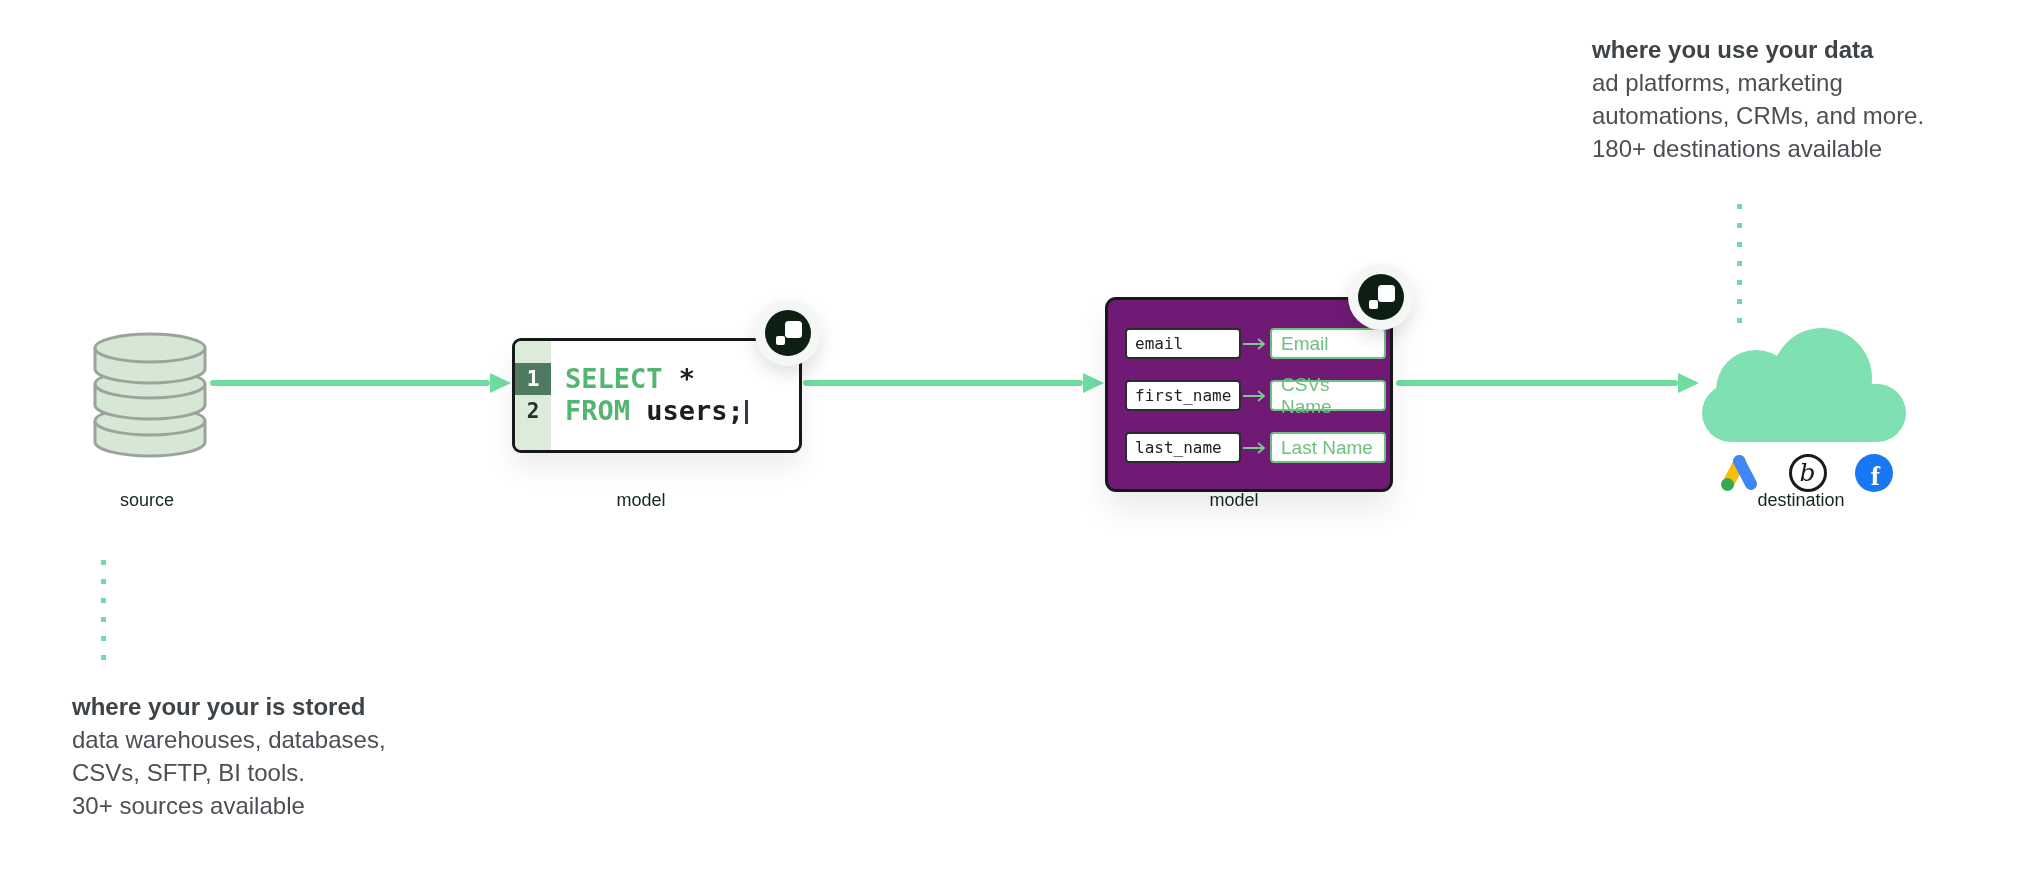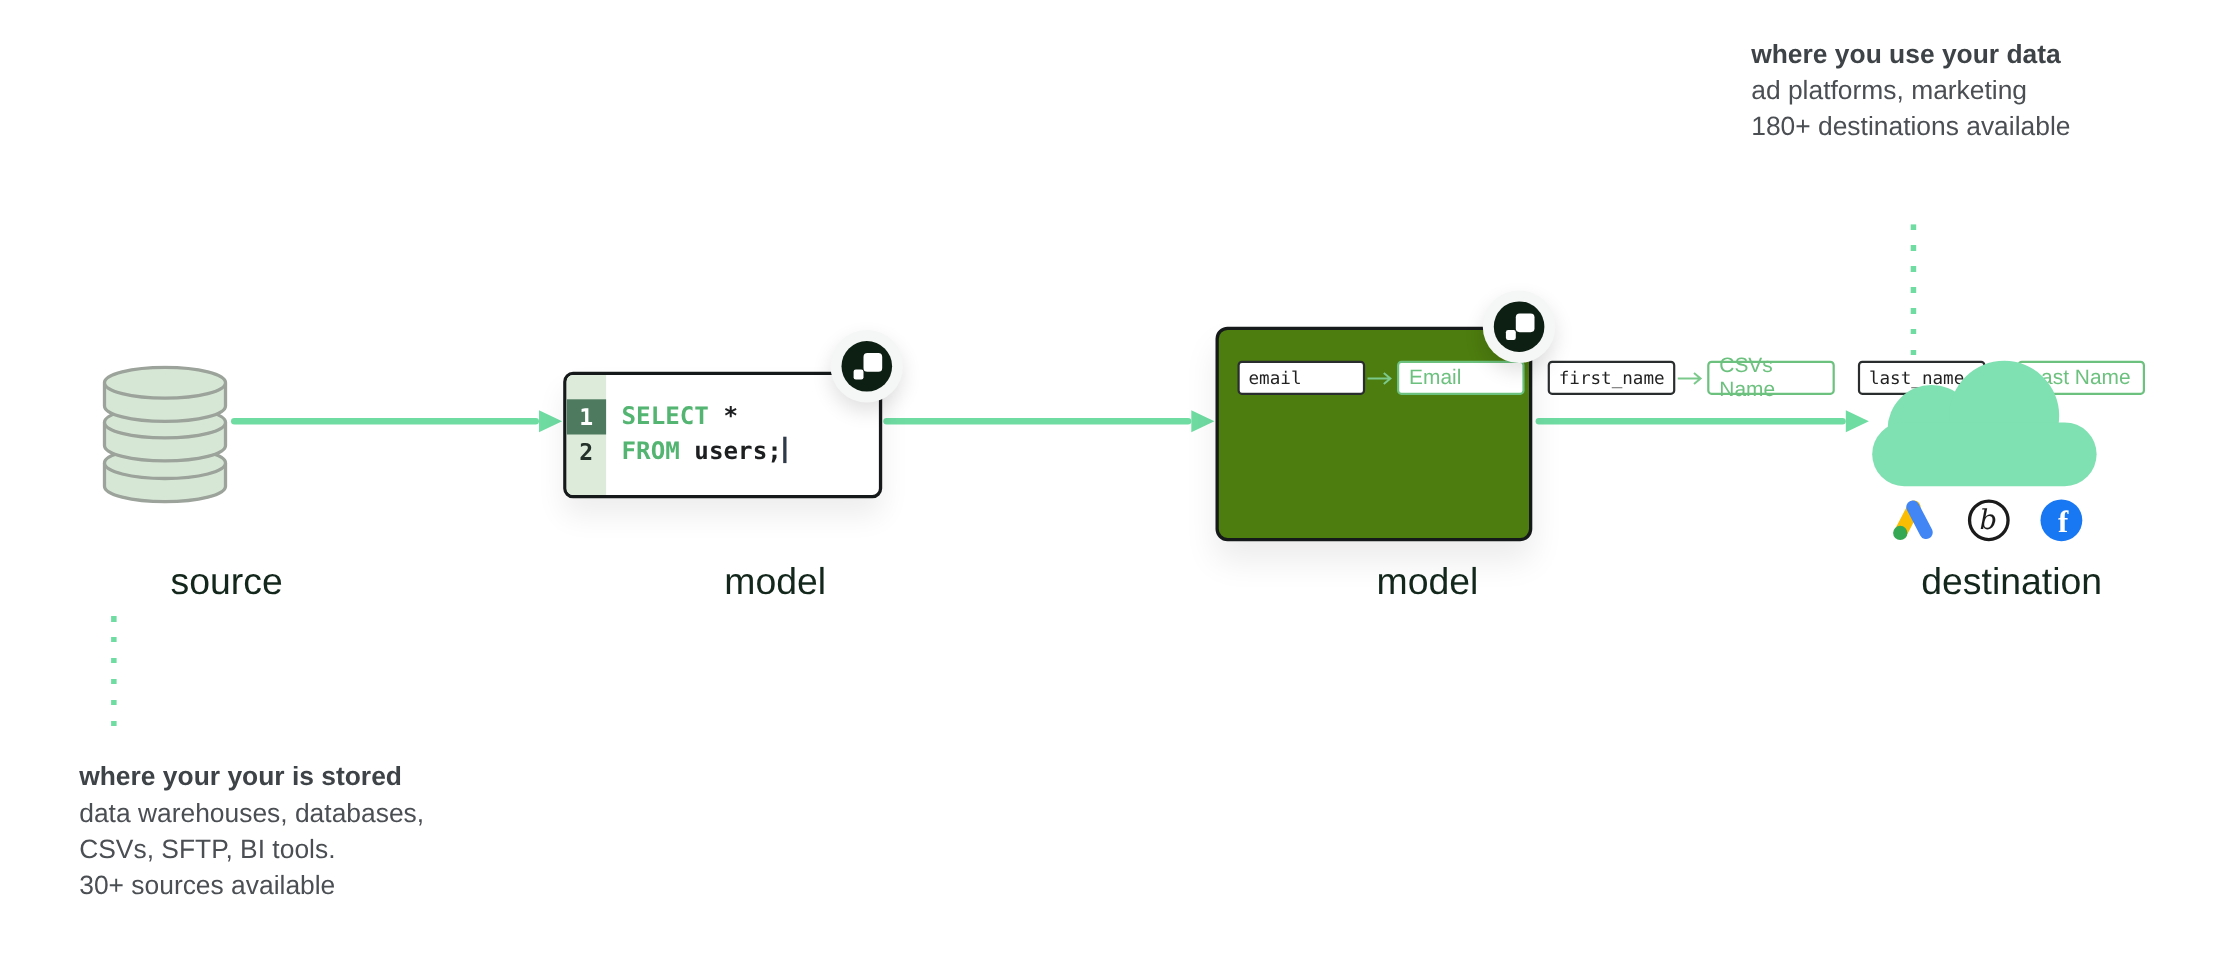--- a/index.html
+++ b/index.html
@@ -23,22 +23,22 @@
   .canvas{position:relative;width:2020px;height:882px;background:#fff;overflow:hidden;
           font-family:"Liberation Sans",sans-serif;}
 
   
   .note{position:absolute;font-size:24px;line-height:33px;color:var(--text);}
   .note .note-heading{font-weight:700;color:var(--heading);}
   .note-dest{left:1592px;top:33px;width:360px;}
   .note-src{left:72px;top:690px;width:380px;}
 
   
-  .node-label{position:absolute;top:510px;width:220px;text-align:right;
-              font-size:34px;font-weight:500;color:var(--label);}
+  .node-label{position:absolute;top:490px;width:220px;text-align:center;
+              font-size:18px;font-weight:500;color:var(--label);}
 
   
   .dotted{position:absolute;width:5px;
           background-image:repeating-linear-gradient(to bottom,var(--green) 0 5px,transparent 5px 19px);}
   .dotted-src{left:101px;top:560px;height:103px;}
   .dotted-dest{left:1737px;top:204px;height:124px;}
 
   
   .flow-arrow{position:absolute;top:380px;height:6px;background:var(--green);border-radius:3px;}
   .flow-arrow::after{content:"";position:absolute;right:-21px;top:50%;transform:translateY(-50%);
@@ -50,28 +50,28 @@
   
   .model-box{position:absolute;left:512px;top:338px;width:290px;height:115px;background:#fff;
     border:3px solid var(--ink);border-radius:9px;display:flex;overflow:hidden;
     box-shadow:0 16px 26px rgba(0,0,0,.07);}
   .gutter{width:36px;background:var(--gutter);padding-top:22px;flex:none;}
   .gutter-cell{height:32px;line-height:32px;text-align:center;
     font-family:"DejaVu Sans Mono",monospace;font-size:21px;font-weight:600;color:#24302a;}
   .gutter-cell.active{background:var(--active);color:#fff;}
   .code-area{padding:22px 0 0 14px;}
   .code-line{height:32px;line-height:32px;white-space:pre;
-    font-family:"DejaVu Sans Mono",monospace;font-size:22px;font-weight:700;color:#1C1E1F;}
+    font-family:"DejaVu Sans Mono",monospace;font-size:27px;font-weight:700;color:#1C1E1F;}
   .code-line .kw{color:var(--kw);}
   .cursor{display:inline-block;width:3px;height:24px;background:#2E3A48;vertical-align:-4px;margin-left:1px;}
 
   
-  .sync-box{position:absolute;left:1105px;top:297px;width:288px;height:195px;background:#4d7c0f;
+  .sync-box{position:absolute;left:1105px;top:297px;width:288px;height:195px;background:#701a75;
     border:3px solid var(--ink);border-radius:11px;padding:28px 17px 0 17px;
-    display:flex;flex-direction:row;gap:21px;
+    display:flex;flex-direction:column;gap:21px;
     box-shadow:0 18px 30px rgba(0,0,0,.08);}
   .map-row{display:flex;align-items:center;height:31px;}
   .field-box{width:116px;height:31px;flex:none;border:2px solid #2A2D2E;border-radius:4px;background:#fff;
     font-family:"DejaVu Sans Mono",monospace;font-size:16px;color:#222;display:flex;align-items:center;padding-left:8px;}
   .map-arrow{flex:none;margin:0 0 0 2px;}
   .dest-box{width:116px;height:31px;flex:none;border:2.5px solid var(--map);border-radius:4px;background:#fff;
     font-size:19px;color:var(--map);display:flex;align-items:center;padding-left:9px;}
 
   
   .badge{position:absolute;width:66px;height:66px;border-radius:50%;background:#F4F7F5;z-index:6;
@@ -93,20 +93,21 @@
     font-family:"Liberation Serif",serif;font-weight:700;font-size:28px;padding-top:6px;padding-left:3px;}
 </style>
 </head>
 <body>
 
 <div class="canvas">
 
   <div class="note note-dest">
     <div class="note-heading">where you use your data</div>
     <div class="note-line">ad platforms, marketing</div>
+    <div class="note-line">automations, CRMs, and more.</div>
     <div class="note-line">180+ destinations available</div>
   </div>
 
   <div class="note note-src">
     <div class="note-heading">where your your is stored</div>
     <div class="note-line">data warehouses, databases,</div>
     <div class="note-line">CSVs, SFTP, BI tools.</div>
     <div class="note-line">30+ sources available</div>
   </div>
 

